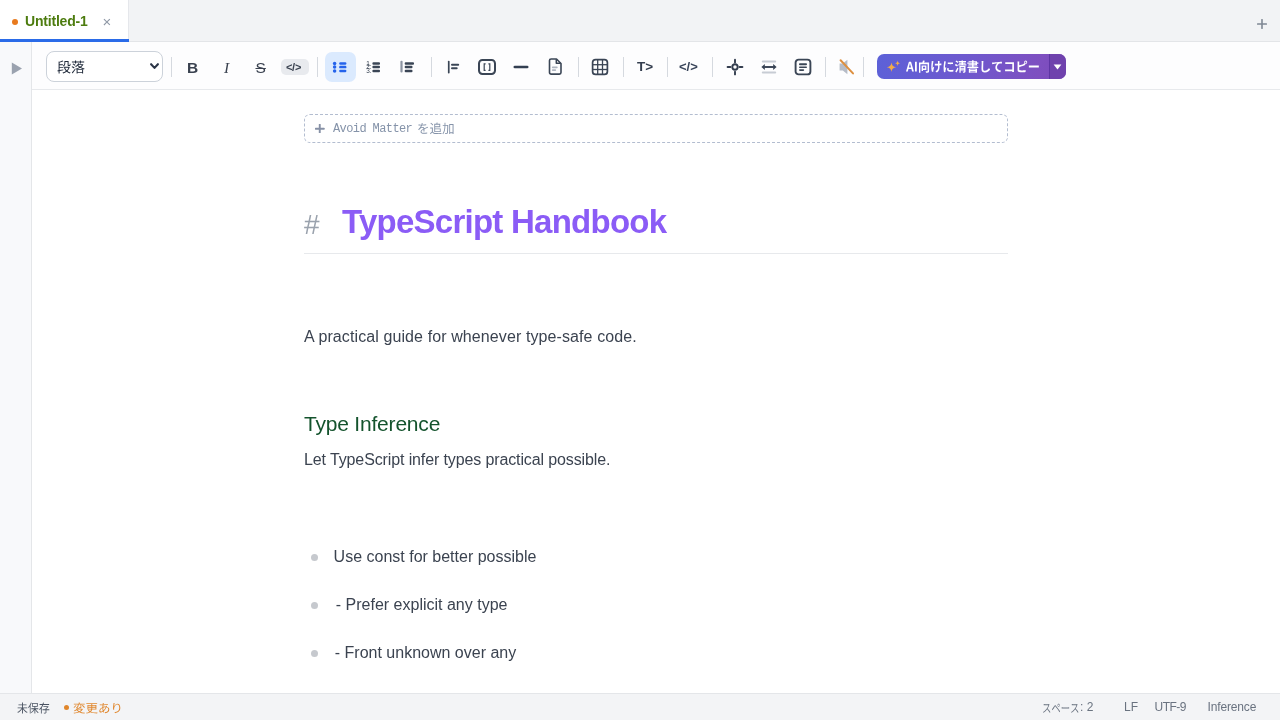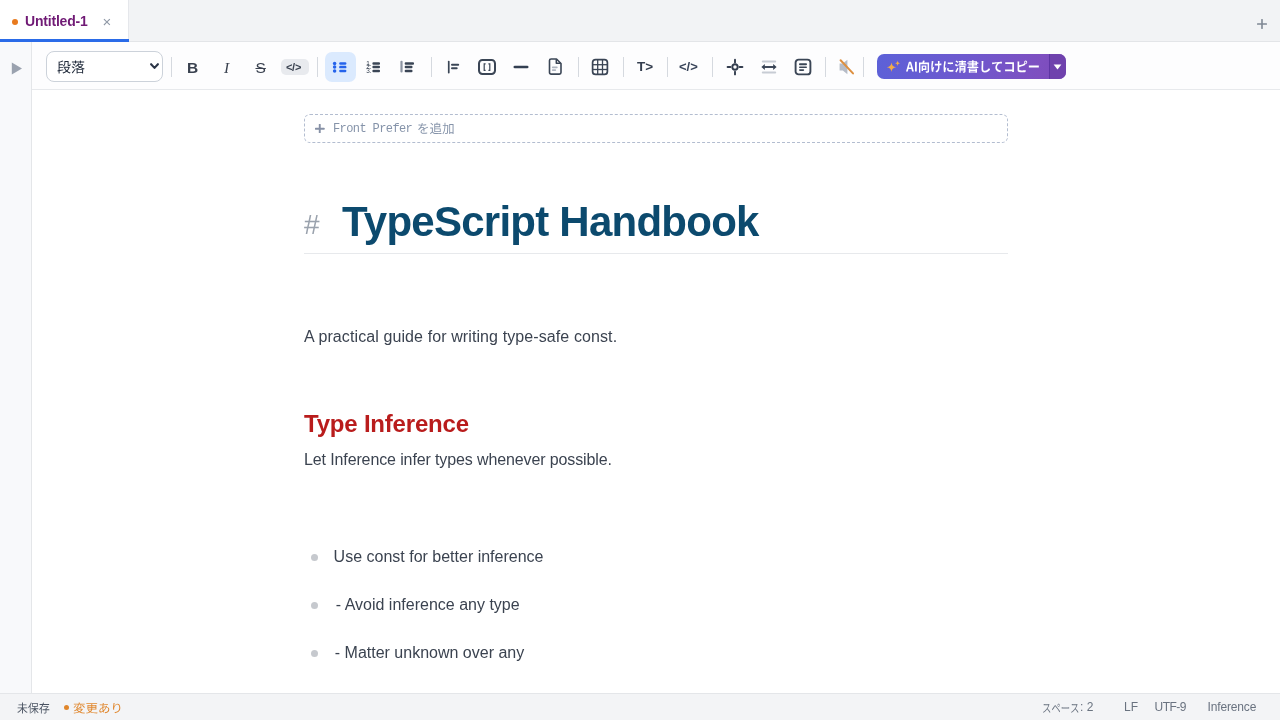--- a/index.html
+++ b/index.html
@@ -1,20 +1,20 @@
 <!DOCTYPE html>
 <html><head><meta charset="utf-8"><style>
 *{margin:0;padding:0;box-sizing:border-box}
 html,body{width:1280px;height:720px;overflow:hidden;font-family:"Liberation Sans",sans-serif;background:#fff;position:relative}
 .abs{position:absolute}
 .tabbar{position:absolute;left:0;top:0;width:1280px;height:42px;background:#f2f3f5;border-bottom:1px solid #e3e5e8}
 .tab{position:absolute;left:0;top:0;width:129px;height:42px;background:#fff;border-right:1px solid #e5e7eb}
 .tabblue{position:absolute;left:0;top:39px;width:129px;height:3px;background:#2a6be8}
 .tabdot{position:absolute;left:12px;top:18.5px;width:6px;height:6px;border-radius:50%;background:#e87a1e}
-.tablabel{position:absolute;left:25px;top:14px;font-size:14px;font-weight:700;color:#701a75;line-height:15px;letter-spacing:-0.2px}
+.tablabel{position:absolute;left:25px;top:14px;font-size:14px;font-weight:700;color:#4d7c0f;line-height:15px;letter-spacing:-0.2px}
 .tabx{position:absolute;left:102.5px;top:13.5px;font-size:15px;color:#8f98a6;line-height:16px}
 .toolbar{position:absolute;left:32px;top:42px;width:1248px;height:48px;background:#fdfdfe;border-bottom:1px solid #e7e9ec}
 .rail{position:absolute;left:0;top:42px;width:32px;height:651px;background:#f8f9fb;border-right:1px solid #e4e6e9}
 .sep{position:absolute;top:57px;width:1px;height:20px;background:#d5d9df}
 .select{position:absolute;left:46px;top:51px;width:117px;height:31px;border:1px solid #ccd2da;border-radius:8px;background:#fff}
 .btnb{position:absolute;font-weight:700;color:#39414f}
 .codepill{position:absolute;left:281px;top:59px;width:28px;height:16px;background:#e8eaee;border-radius:5px}
 .ulbg{position:absolute;left:325px;top:52px;width:31px;height:30px;background:#dbeafe;border-radius:7px}
 .aibtn{position:absolute;left:877px;top:54px;width:188.5px;height:25px;border-radius:7px;background:linear-gradient(105deg,#5c61d8 0%,#6f58cd 50%,#7e4fc0 85%,#7a4aba 100%)}
 .aidrop{position:absolute;left:1049px;top:54px;width:16.5px;height:25px;border-radius:0 7px 7px 0;background:#6f42ad;border-left:1.5px solid #5e35a4}
@@ -151,38 +151,38 @@
     </g>
   </svg>
 <svg class="abs" style="left:1053.4px;top:64px" width="9" height="6" viewBox="0 0 9 6">
     <path d="M0.6 0.6 L4.5 5.4 L8.4 0.6 Z" fill="#fff"></path>
   </svg>
 <div class="main"></div>
 <div class="fm"></div>
 <svg class="abs" style="left:315.3px;top:123.7px" width="9.5" height="9.5" viewBox="0 0 9.5 9.5">
     <path d="M4.75 0.6 V8.9 M0.6 4.75 H8.9" stroke="#8791a6" stroke-width="1.9" stroke-linecap="round"></path>
   </svg>
-<div class="t" style="left:333px;top:122.5px;font-size:12px;line-height:13px;letter-spacing:-0.6px;color:#8593a9;font-family:'Liberation Mono',monospace">Front Prefer</div>
+<div class="t" style="left:333px;top:122.5px;font-size:12px;line-height:13px;letter-spacing:-0.6px;color:#8593a9;font-family:'Liberation Mono',monospace">Avoid Matter</div>
 <svg style="position:absolute;left:417.3px;top:122.2px;overflow:visible" width="37.6" height="12.8" viewBox="0 0 37.6 12.8">
     <g transform="translate(0,11.26) scale(0.9800,1)">
       <path fill="#8593a9" d="M11.3 -5.6 10.9 -6.6C10.5 -6.4 10.2 -6.3 9.8 -6.1C9.2 -5.8 8.4 -5.5 7.5 -5.1C7.3 -5.8 6.6 -6.2 5.8 -6.2C5.2 -6.2 4.5 -6.1 4 -5.7C4.4 -6.3 4.9 -7.1 5.2 -7.7C6.6 -7.8 8.1 -7.9 9.4 -8.1L9.4 -9C8.2 -8.8 6.8 -8.7 5.5 -8.6C5.7 -9.2 5.8 -9.7 5.9 -10.1L4.8 -10.2C4.8 -9.7 4.7 -9.2 4.5 -8.6L3.7 -8.6C3.1 -8.6 2.2 -8.7 1.5 -8.7V-7.8C2.2 -7.7 3.1 -7.7 3.6 -7.7H4.2C3.7 -6.7 2.8 -5.4 1.2 -3.8L2.1 -3.1C2.5 -3.7 2.9 -4.1 3.3 -4.5C3.8 -5 4.6 -5.4 5.5 -5.4C6 -5.4 6.5 -5.2 6.6 -4.6C5.1 -3.8 3.6 -2.9 3.6 -1.4C3.6 0.2 5.1 0.6 6.9 0.6C8 0.6 9.4 0.5 10.4 0.3L10.4 -0.7C9.3 -0.5 7.9 -0.4 6.9 -0.4C5.6 -0.4 4.6 -0.5 4.6 -1.5C4.6 -2.4 5.5 -3 6.6 -3.7C6.6 -3 6.6 -2.2 6.6 -1.7H7.6L7.6 -4.1C8.5 -4.6 9.4 -5 10.2 -5.2C10.5 -5.4 11 -5.6 11.3 -5.6Z M13.6 -9.9C14.4 -9.3 15.3 -8.4 15.8 -7.8L16.5 -8.4C16.1 -9.1 15.1 -9.9 14.3 -10.4ZM16.2 -5.7H13.4V-4.8H15.2V-1.5C14.6 -1 13.8 -0.5 13.3 -0.1L13.8 0.9C14.5 0.3 15.1 -0.2 15.7 -0.8C16.5 0.3 17.7 0.7 19.4 0.8C20.8 0.8 23.4 0.8 24.8 0.7C24.9 0.4 25 -0 25.2 -0.2C23.6 -0.1 20.8 -0.1 19.4 -0.2C17.9 -0.2 16.8 -0.7 16.2 -1.6ZM17.6 -9.4V-1.2H24.2V-4.8H18.5V-6.1H23.7V-9.4H20.7L21.2 -10.6L20.1 -10.8C20 -10.4 19.9 -9.9 19.7 -9.4ZM18.5 -8.6H22.8V-6.9H18.5ZM18.5 -4H23.3V-2H18.5Z M32.9 -9.2V0.8H33.8V-0.1H36.3V0.7H37.3V-9.2ZM33.8 -1V-8.2H36.3V-1ZM28.1 -10.6 28.1 -8.3H26.3V-7.4H28.1C28 -4.2 27.6 -1.3 26 0.4C26.2 0.5 26.5 0.8 26.7 1C28.4 -0.8 28.9 -3.9 29 -7.4H30.9C30.8 -2.5 30.7 -0.7 30.5 -0.3C30.3 -0.2 30.2 -0.1 30 -0.1C29.8 -0.1 29.2 -0.1 28.6 -0.2C28.8 0.1 28.9 0.5 28.9 0.8C29.5 0.8 30.1 0.8 30.4 0.8C30.8 0.7 31.1 0.6 31.3 0.3C31.7 -0.3 31.8 -2.1 31.9 -7.8C31.9 -8 31.9 -8.3 31.9 -8.3H29L29 -10.6Z"></path>
     </g>
   </svg>
 <div class="t" style="left:304px;top:211px;font-size:28px;line-height:28px;color:#9aa2ad;font-weight:400">#</div>
-<div class="t" style="left:342px;top:206px;font-size:42px;line-height:32px;color:#0c4a6e;font-weight:700;letter-spacing:-0.75px">TypeScript Handbook</div>
+<div class="t" style="left:342px;top:206px;font-size:33px;line-height:32px;color:#8b5cf6;font-weight:700;letter-spacing:-0.75px">TypeScript Handbook</div>
 <div class="hr"></div>
-<div class="t doc" style="left:304px;top:329px;line-height:16px;letter-spacing:0.1px">A practical guide for writing type-safe const.</div>
-<div class="t" style="left:304px;top:414px;font-size:24px;line-height:20px;color:#b91c1c;font-weight:700;letter-spacing:-0.2px">Type Inference</div>
-<div class="t doc" style="left:304px;top:452px;line-height:16px;letter-spacing:-0.12px">Let Inference infer types whenever possible.</div>
+<div class="t doc" style="left:304px;top:329px;line-height:16px;letter-spacing:0.1px">A practical guide for whenever type-safe code.</div>
+<div class="t" style="left:304px;top:414px;font-size:21px;line-height:20px;color:#14532d;font-weight:400;letter-spacing:-0.2px">Type Inference</div>
+<div class="t doc" style="left:304px;top:452px;line-height:16px;letter-spacing:-0.12px">Let TypeScript infer types practical possible.</div>
 <div class="dot7" style="left:310.5px;top:553.9px"></div>
-<div class="t doc" style="left:333.6px;top:549.4px;line-height:16px">Use const for better inference</div>
+<div class="t doc" style="left:333.6px;top:549.4px;line-height:16px">Use const for better possible</div>
 <div class="dot7" style="left:310.5px;top:601.8px"></div>
-<div class="t doc" style="left:335.8px;top:597.3px;line-height:16px">- Avoid inference any type</div>
+<div class="t doc" style="left:335.8px;top:597.3px;line-height:16px">- Prefer explicit any type</div>
 <div class="dot7" style="left:310.5px;top:649.9px"></div>
-<div class="t doc" style="left:334.8px;top:645.4px;line-height:16px">- Matter unknown over any</div>
+<div class="t doc" style="left:334.8px;top:645.4px;line-height:16px">- Front unknown over any</div>
 <div class="statusbar"></div>
 <svg style="position:absolute;left:16.8px;top:701.5px;overflow:visible" width="32.8" height="12" viewBox="0 0 32.8 12">
     <g transform="translate(0,10.56) scale(0.9100,1)">
       <path fill="#4a5362" d="M5.5 -10.1V-8.1H1.6V-7.2H5.5V-5.1H0.7V-4.3H5C3.9 -2.7 2.1 -1.2 0.4 -0.5C0.6 -0.3 0.9 0.1 1.1 0.3C2.7 -0.5 4.3 -2 5.5 -3.6V1H6.5V-3.6C7.6 -2 9.3 -0.5 10.9 0.3C11.1 0.1 11.4 -0.3 11.6 -0.5C9.9 -1.2 8.1 -2.7 7 -4.3H11.3V-5.1H6.5V-7.2H10.5V-8.1H6.5V-10.1Z M17.4 -8.7H21.9V-6.5H17.4ZM16.6 -9.5V-5.7H19.2V-4.2H15.7V-3.4H18.6C17.8 -2.1 16.6 -0.9 15.3 -0.3C15.5 -0.1 15.8 0.2 15.9 0.4C17.1 -0.3 18.3 -1.5 19.2 -2.8V1H20.1V-2.8C20.9 -1.5 22 -0.2 23.1 0.5C23.3 0.2 23.6 -0.1 23.8 -0.3C22.6 -0.9 21.4 -2.1 20.6 -3.4H23.4V-4.2H20.1V-5.7H22.8V-9.5ZM15.3 -10C14.6 -8.2 13.5 -6.4 12.3 -5.3C12.4 -5.1 12.7 -4.6 12.8 -4.4C13.2 -4.8 13.7 -5.4 14.1 -6V0.9H14.9V-7.3C15.4 -8.1 15.8 -8.9 16.2 -9.8Z M31.4 -4.3V-3.2H28V-2.4H31.4V-0.1C31.4 0 31.3 0.1 31.1 0.1C30.9 0.1 30.2 0.1 29.4 0.1C29.5 0.3 29.6 0.7 29.7 1C30.7 1 31.4 0.9 31.8 0.8C32.2 0.7 32.3 0.4 32.3 -0.1V-2.4H35.5V-3.2H32.3V-3.8C33.1 -4.4 34.1 -5.2 34.7 -5.9L34.2 -6.3L34 -6.3H29V-5.5H33.2C32.7 -5.1 32.2 -4.6 31.7 -4.3ZM28.6 -10.1C28.5 -9.6 28.3 -9 28.1 -8.5H24.8V-7.6H27.7C27 -6 25.8 -4.4 24.4 -3.4C24.5 -3.2 24.8 -2.8 24.9 -2.6C25.4 -2.9 25.8 -3.3 26.3 -3.8V0.9H27.2V-4.9C27.8 -5.7 28.3 -6.7 28.8 -7.6H35.3V-8.5H29.1C29.3 -9 29.4 -9.4 29.6 -9.9Z"></path>
     </g>
   </svg>
 <div class="abs" style="left:64px;top:705.2px;width:5px;height:5px;border-radius:50%;background:#e0862c"></div>
 <svg style="position:absolute;left:73.0px;top:701.5px;overflow:visible" width="49.9" height="12" viewBox="0 0 49.9 12">
     <g transform="translate(0,10.56) scale(1.0400,1)">
       <path fill="#e0862c" d="M8.6 -7.1C9.4 -6.3 10.3 -5.3 10.7 -4.7L11.5 -5.1C11.1 -5.8 10.1 -6.8 9.3 -7.5ZM2.6 -7.4C2.2 -6.7 1.4 -5.8 0.5 -5.3C0.7 -5.2 1 -4.9 1.2 -4.8C2.1 -5.3 2.9 -6.3 3.4 -7.2ZM5.5 -10.1V-8.9H0.8V-8H4.6V-8C4.6 -7 4.5 -5.6 2.7 -4.6C2.9 -4.5 3.3 -4.2 3.4 -4C5.3 -5.1 5.5 -6.7 5.5 -8V-8H7.2V-5.4C7.2 -5.3 7.1 -5.2 6.9 -5.2C6.8 -5.2 6.3 -5.2 5.7 -5.2C5.8 -5 5.9 -4.7 5.9 -4.4C6.7 -4.4 7.3 -4.4 7.6 -4.6C7.9 -4.7 8 -4.9 8 -5.4V-8H11.3V-8.9H6.5V-10.1ZM4.7 -4.7C4 -3.7 2.7 -2.7 0.9 -1.9C1 -1.8 1.3 -1.5 1.4 -1.3C2.2 -1.6 2.9 -2 3.5 -2.4C4 -1.8 4.5 -1.3 5.2 -0.9C3.8 -0.3 2.2 0 0.6 0.2C0.7 0.4 0.9 0.8 1 1C2.8 0.7 4.5 0.3 6 -0.4C7.4 0.3 9.1 0.8 11 1C11.1 0.7 11.3 0.4 11.5 0.1C9.8 0 8.2 -0.3 7 -0.9C8 -1.5 8.9 -2.3 9.5 -3.4L9 -3.8L8.8 -3.7H5C5.3 -4 5.5 -4.2 5.7 -4.5ZM4.2 -2.9 4.2 -3H8.2C7.7 -2.3 6.9 -1.8 6.1 -1.3C5.3 -1.8 4.6 -2.3 4.2 -2.9Z M15 -2.9 14.3 -2.5C14.7 -1.8 15.2 -1.3 15.8 -0.9C15 -0.4 14 -0.1 12.6 0.2C12.8 0.4 13 0.8 13.1 1C14.7 0.6 15.8 0.2 16.6 -0.3C18.2 0.5 20.4 0.8 23.2 0.9C23.3 0.6 23.5 0.2 23.6 0C20.9 -0 18.9 -0.2 17.3 -0.9C17.9 -1.5 18.3 -2.2 18.4 -3H22.5V-7.6H18.5V-8.6H23.2V-9.4H12.8V-8.6H17.6V-7.6H13.9V-3H17.5C17.3 -2.4 17 -1.8 16.5 -1.4C15.9 -1.8 15.4 -2.2 15 -2.9ZM14.7 -4.9H17.6V-4.5C17.6 -4.2 17.6 -3.9 17.6 -3.7H14.7ZM18.5 -3.7C18.5 -3.9 18.5 -4.2 18.5 -4.4V-4.9H21.6V-3.7ZM14.7 -6.9H17.6V-5.7H14.7ZM18.5 -6.9H21.6V-5.7H18.5Z M31.4 -5.3C30.9 -3.9 30.1 -3 29.3 -2.2C29.2 -2.9 29.1 -3.6 29.1 -4.4L29.1 -4.9C29.7 -5.1 30.4 -5.3 31.2 -5.3ZM32.7 -6.6 31.8 -6.9C31.8 -6.6 31.7 -6.3 31.6 -6.2L31.6 -6L31.2 -6C30.6 -6 29.8 -5.9 29.1 -5.7C29.2 -6.3 29.2 -6.8 29.3 -7.2C30.7 -7.3 32.3 -7.5 33.6 -7.7L33.6 -8.6C32.4 -8.3 30.9 -8.1 29.4 -8.1L29.5 -9C29.6 -9.1 29.6 -9.3 29.7 -9.5L28.7 -9.5C28.7 -9.4 28.6 -9.2 28.6 -9L28.5 -8L27.7 -8C27.2 -8 26.2 -8.1 25.7 -8.2L25.8 -7.3C26.3 -7.2 27.2 -7.2 27.7 -7.2L28.4 -7.2C28.4 -6.6 28.3 -6 28.3 -5.4C26.7 -4.7 25.3 -3.1 25.3 -1.5C25.3 -0.5 25.9 -0 26.7 -0C27.4 -0 28.1 -0.3 28.8 -0.7L29 -0L29.8 -0.3C29.7 -0.6 29.6 -0.9 29.5 -1.3C30.6 -2.1 31.5 -3.5 32.2 -5.2C33.3 -4.8 33.9 -4 33.9 -3.1C33.9 -1.5 32.6 -0.4 30.4 -0.2L30.9 0.6C33.7 0.2 34.9 -1.3 34.9 -3.1C34.9 -4.4 34 -5.5 32.5 -5.9L32.5 -5.9C32.5 -6.1 32.7 -6.4 32.7 -6.6ZM28.3 -4.5V-4.3C28.3 -3.4 28.4 -2.4 28.6 -1.6C27.9 -1.2 27.4 -1 26.9 -1C26.4 -1 26.2 -1.2 26.2 -1.7C26.2 -2.7 27.1 -3.9 28.3 -4.5Z M40.1 -9.5 39 -9.5C39 -9.2 39 -8.8 38.9 -8.5C38.8 -7.5 38.5 -5.7 38.5 -4.6C38.5 -3.8 38.6 -3.1 38.7 -2.7L39.6 -2.8C39.5 -3.4 39.5 -3.8 39.6 -4.2C39.7 -5.8 41.1 -8 42.6 -8C43.9 -8 44.5 -6.6 44.5 -4.7C44.5 -1.7 42.5 -0.6 39.9 -0.3L40.4 0.6C43.4 0.1 45.5 -1.4 45.5 -4.7C45.5 -7.3 44.4 -8.9 42.8 -8.9C41.2 -8.9 40 -7.4 39.5 -6.1C39.6 -7 39.8 -8.6 40.1 -9.5Z"></path>

